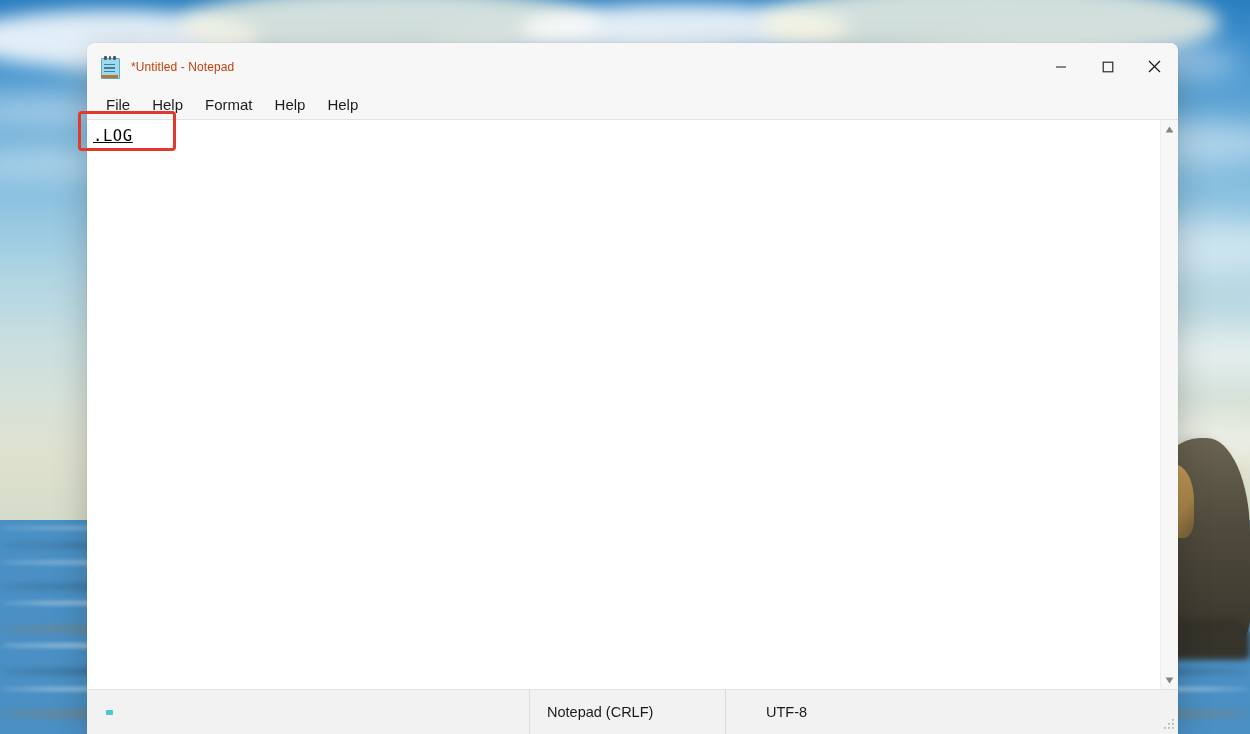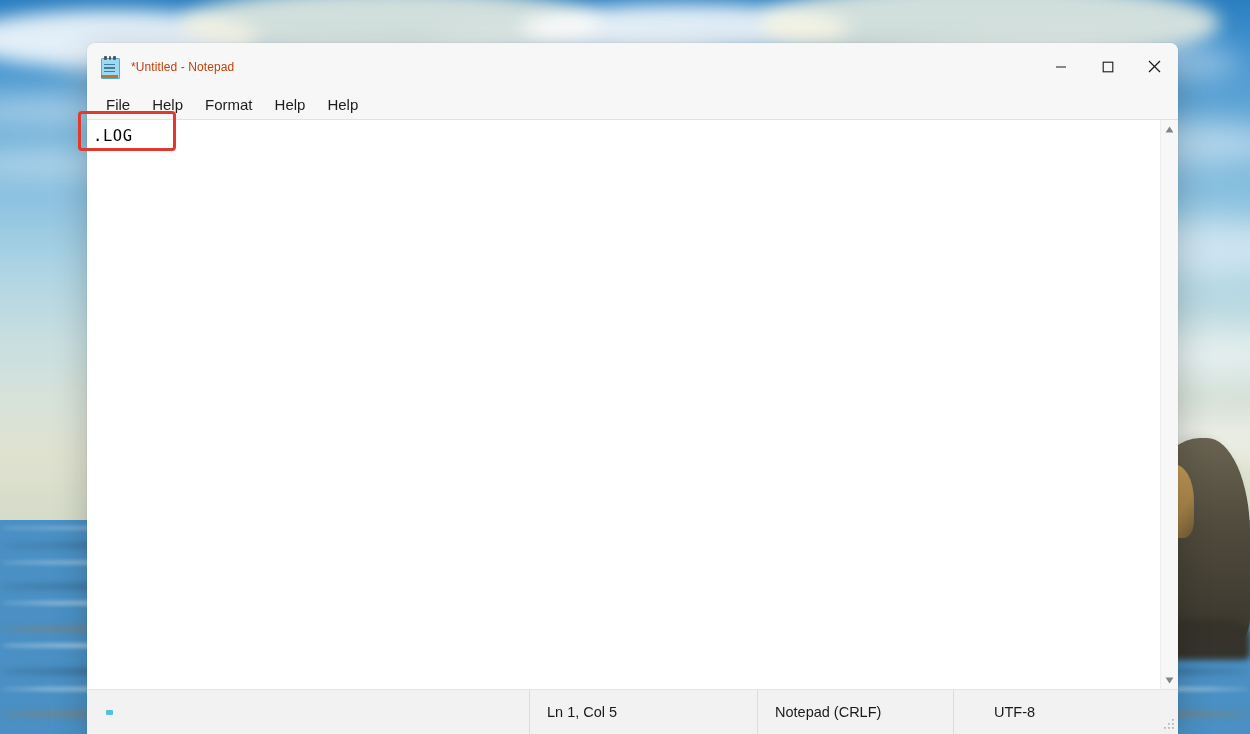--- a/index.html
+++ b/index.html
@@ -200,20 +200,21 @@
   }
 
   
   .editor-wrap {
     flex: 1 1 auto;
     position: relative;
     background: #ffffff;
     border-top: 1px solid #e2e2e2;
     display: flex;
     overflow: hidden;
+    text-decoration: underline;
   }
   .editor-area {
     flex: 1 1 auto;
     position: relative;
     background: #ffffff;
     padding: 6px 0 0 6px;
     overflow: hidden;
   }
   .editor-text {
     font-family: "DejaVu Sans Mono", "Liberation Mono", monospace;
@@ -396,21 +397,20 @@
             <polygon points="4.5,6.4 0.6,0.6 8.4,0.6" fill="#848484"></polygon>
           </svg>
         </div>
       </div>
     </div>
 
     <div class="statusbar">
       <div class="sb-spacer">
         <div class="sb-dot"></div>
       </div>
-      <div class="sb-cell lncol">Ln 1, Col 5</div>
       <div class="sb-cell eol">Notepad (CRLF)</div>
       <div class="sb-cell enc">UTF-8</div>
 
       <svg class="sb-grip" viewBox="0 0 14 14">
         <g fill="#8c8c8c">
           <rect x="11" y="2" width="1.8" height="1.8"></rect>
           <rect x="11" y="6" width="1.8" height="1.8"></rect>
           <rect x="7" y="6" width="1.8" height="1.8"></rect>
           <rect x="11" y="10" width="1.8" height="1.8"></rect>
           <rect x="7" y="10" width="1.8" height="1.8"></rect>

